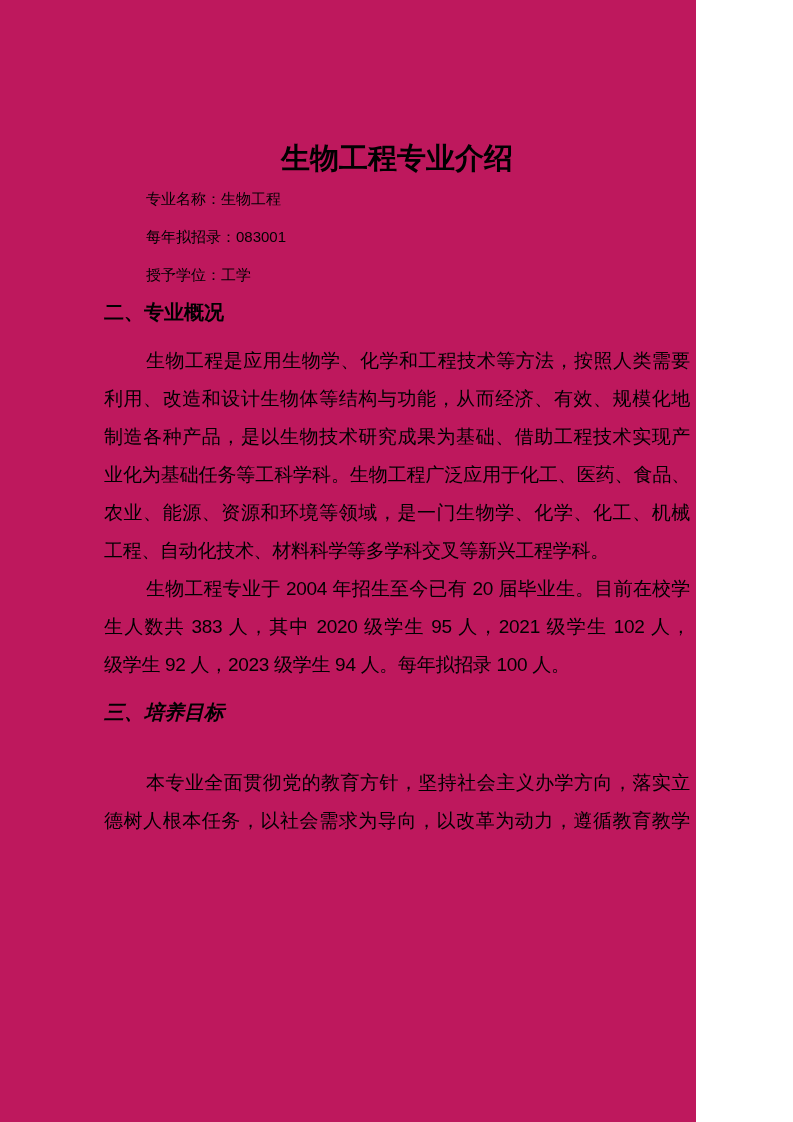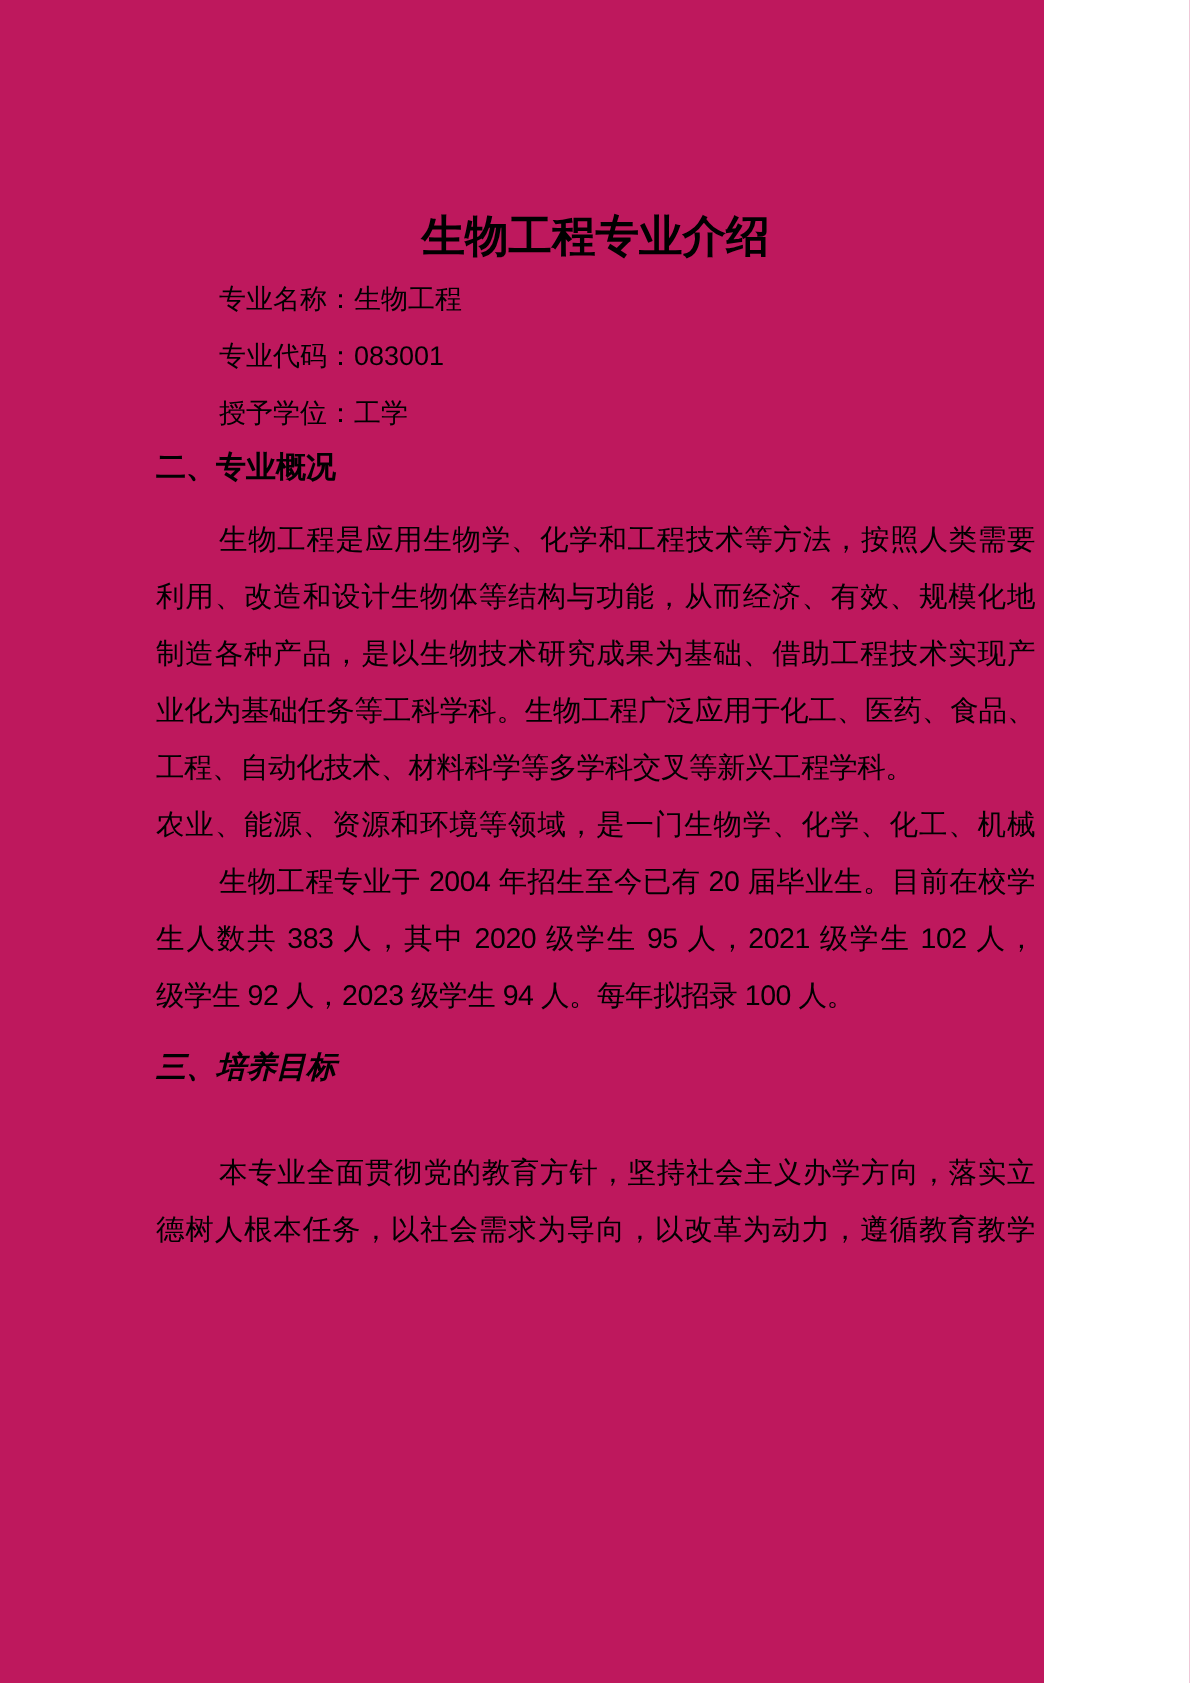--- a/index.html
+++ b/index.html
@@ -35,21 +35,21 @@
     font-size: 20px;
     line-height: 28px;
     white-space: nowrap;
   }
   .heading.h1 { margin-top: 16px; }
   .heading.h2 { margin-top: 4px; }
   .heading.h3 { margin-top: 14px; font-style: italic; }
   .info {
     margin-top: 4px;
     padding-left: 42px;
-    font-size: 18px;
+    font-size: 15px;
     font-family: "Liberation Sans", "Liberation Serif", serif;
   }
   .info-line {
     height: 38px;
     line-height: 38px;
     overflow: hidden;
     white-space: nowrap;
   }
   .para {
     font-size: 19px;
@@ -73,35 +73,35 @@
 <body>
 
 <div class="page">
   <div class="content">
 
     <div class="doc-title">生物工程专业介绍</div>
 
     <div>
       <div class="info">
         <div class="info-line"><span>专业名称：</span><span>生物工程</span></div>
-        <div class="info-line"><span>专业代码：</span><span>083001</span></div>
+        <div class="info-line"><span>每年拟招录：</span><span>083001</span></div>
         <div class="info-line"><span>授予学位：</span><span>工学</span></div>
       </div>
     </div>
 
     <div>
       <div class="heading h2">二、专业概况</div>
 
       <div class="para gap-lg">
         <div class="pline first">生物工程是应用生物学、化学和工程技术等方法，按照人类需要</div>
         <div class="pline">利用、改造和设计生物体等结构与功能，从而经济、有效、规模化地</div>
         <div class="pline">制造各种产品，是以生物技术研究成果为基础、借助工程技术实现产</div>
         <div class="pline">业化为基础任务等工科学科。生物工程广泛应用于化工、医药、食品、</div>
+        <div class="pline">农业、能源、资源和环境等领域，是一门生物学、化学、化工、机械</div>
         <div class="pline last">工程、自动化技术、材料科学等多学科交叉等新兴工程学科。</div>
-        <div class="pline">农业、能源、资源和环境等领域，是一门生物学、化学、化工、机械</div>
       </div>
 
       <div class="para">
         <div class="pline first">生物工程专业于 2004 年招生至今已有 20 届毕业生。目前在校学</div>
         <div class="pline">生人数共 383 人，其中 2020 级学生 95 人，2021 级学生 102 人，2022</div>
         <div class="pline last">级学生 92 人，2023 级学生 94 人。每年拟招录 100 人。</div>
       </div>
     </div>
 
     <div>

